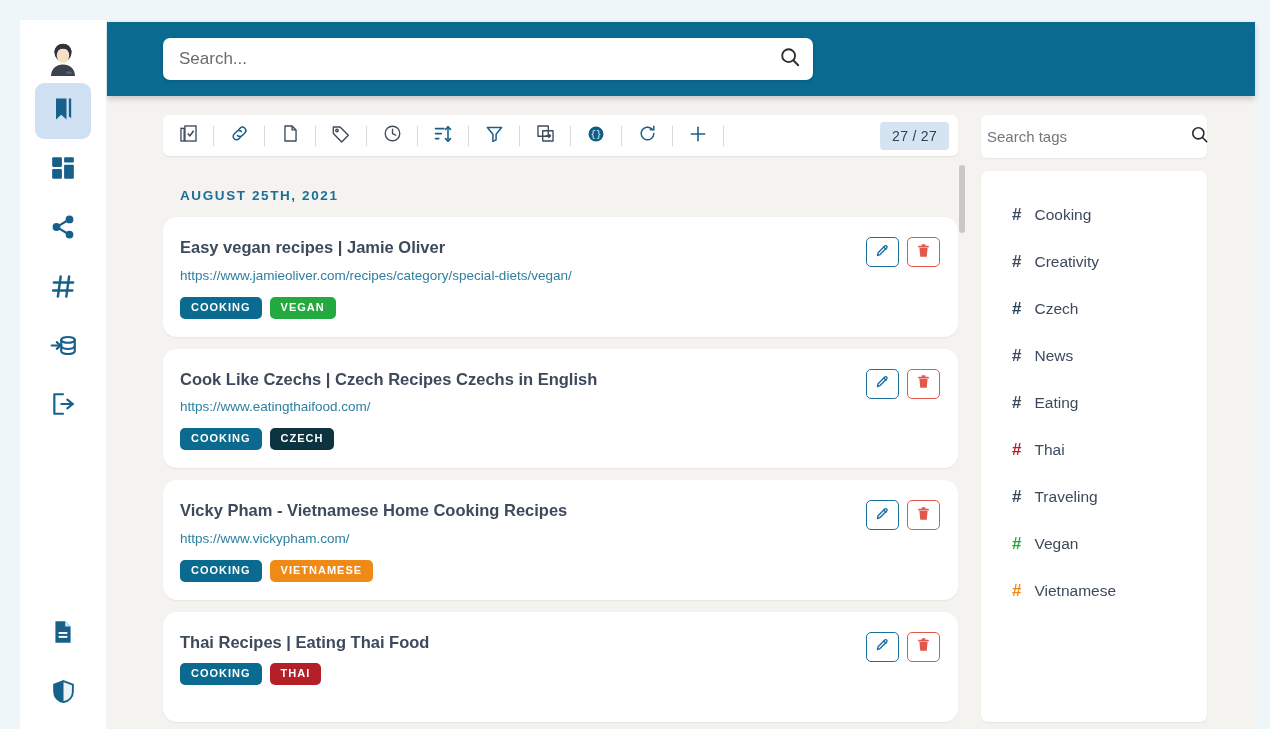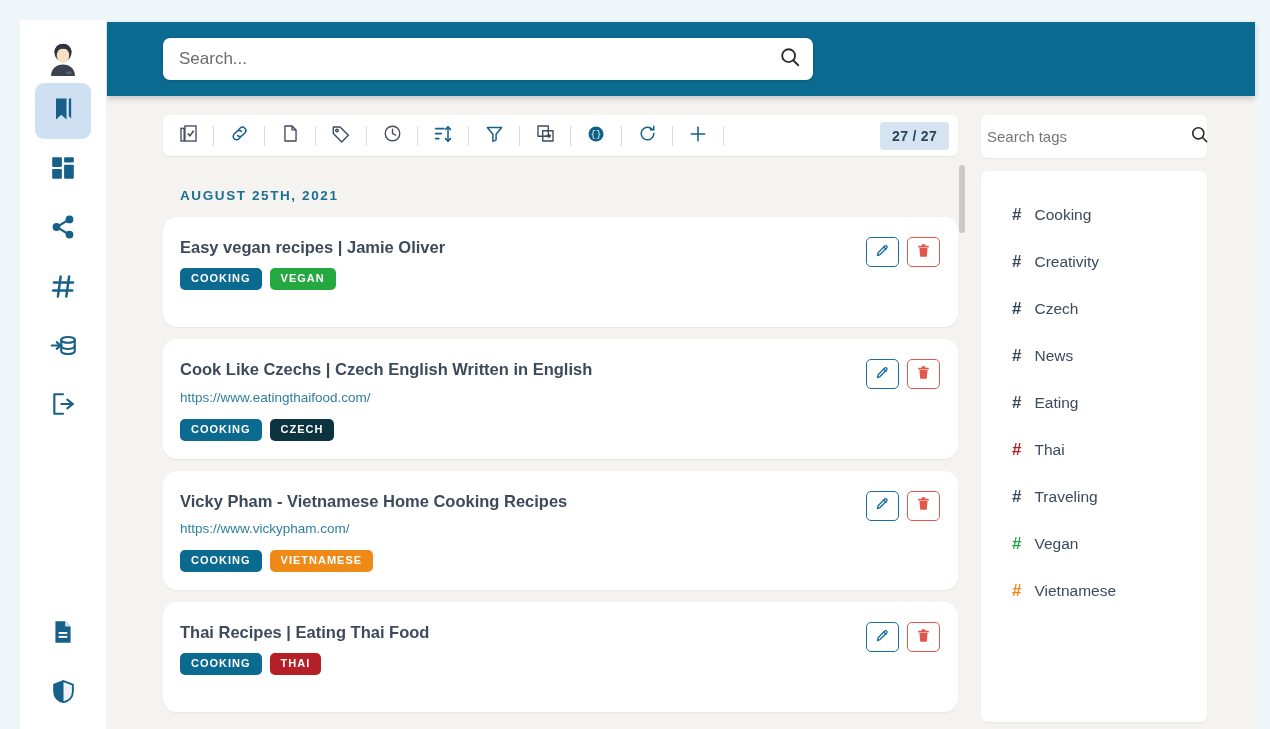--- a/index.html
+++ b/index.html
@@ -81,21 +81,21 @@
   .tb-item {
     width: 50px; height: 41px;
     display: flex; align-items: center; justify-content: center;
     cursor: pointer; position: relative;
   }
   .tb-sep { width: 1px; height: 20px; background: #d9d9d9; }
   .tb-flex { flex: 1 1 auto; }
   .counter {
     margin-right: 9px;
     background: #d6e4f2; color: #27455f;
-    font-size: 14px; font-weight: bold;
+    font-size: 14px; font-weight: normal;
     padding: 6px 12px; border-radius: 4px;
     letter-spacing: .3px;
   }
 
   
   .list {
     position: absolute; left: 163px; top: 170px;
     width: 795px; height: 559px;
     overflow: hidden; z-index: 4;
   }
@@ -421,20 +421,21 @@
 
     <div class="tb-flex"></div>
     <div class="counter">27 / 27</div>
   </div>
 
   <section class="list">
     <div class="date-hdr">AUGUST 25TH, 2021</div>
     <div id="cards">
         <div class="card">
           <div class="bm-title">Easy vegan recipes | Jamie Oliver</div>
+          <a class="bm-url">https://www.jamieoliver.com/recipes/category/special-diets/vegan/</a>
           <div class="tagrow">
             <span class="tag" style="background: rgb(11, 106, 143);">COOKING</span>
             <span class="tag" style="background: rgb(35, 169, 63);">VEGAN</span>
           </div>
           <div class="card-actions">
             <div class="act-btn act-edit">
               <span><svg width="15" height="15" viewBox="0 0 24 24" fill="none" stroke="#1a6f9e" stroke-width="2.2" stroke-linecap="round" stroke-linejoin="round">
                   <path d="M4 20l1-4.5L16 4.5a2.2 2.2 0 0 1 3 3L8 18.5z"></path>
                   <line x1="14" y1="6.5" x2="17.5" y2="10"></line>
                 </svg></span>
@@ -442,21 +443,21 @@
             <div class="act-btn act-del">
               <span><svg width="15" height="15" viewBox="0 0 24 24" fill="#e2574c">
                   <rect x="3.5" y="4.5" width="17" height="2.6" rx="0.8"></rect>
                   <rect x="9" y="2" width="6" height="2.6" rx="0.8"></rect>
                   <path d="M5.5 8h13l-1.2 13.2a1 1 0 0 1-1 .8H7.7a1 1 0 0 1-1-.8z"></path>
                 </svg></span>
             </div>
           </div>
         </div>
         <div class="card">
-          <div class="bm-title">Cook Like Czechs | Czech English Written in English</div>
+          <div class="bm-title">Cook Like Czechs | Czech Recipes Czechs in English</div>
           <a class="bm-url">https://www.eatingthaifood.com/</a>
           <div class="tagrow">
             <span class="tag" style="background: rgb(11, 106, 143);">COOKING</span>
             <span class="tag" style="background: rgb(12, 52, 64);">CZECH</span>
           </div>
           <div class="card-actions">
             <div class="act-btn act-edit">
               <span><svg width="15" height="15" viewBox="0 0 24 24" fill="none" stroke="#1a6f9e" stroke-width="2.2" stroke-linecap="round" stroke-linejoin="round">
                   <path d="M4 20l1-4.5L16 4.5a2.2 2.2 0 0 1 3 3L8 18.5z"></path>
                   <line x1="14" y1="6.5" x2="17.5" y2="10"></line>

